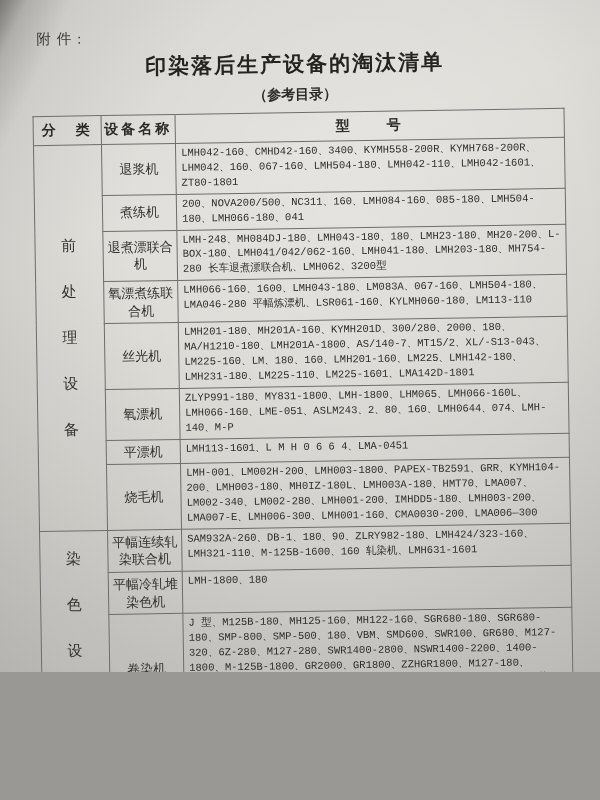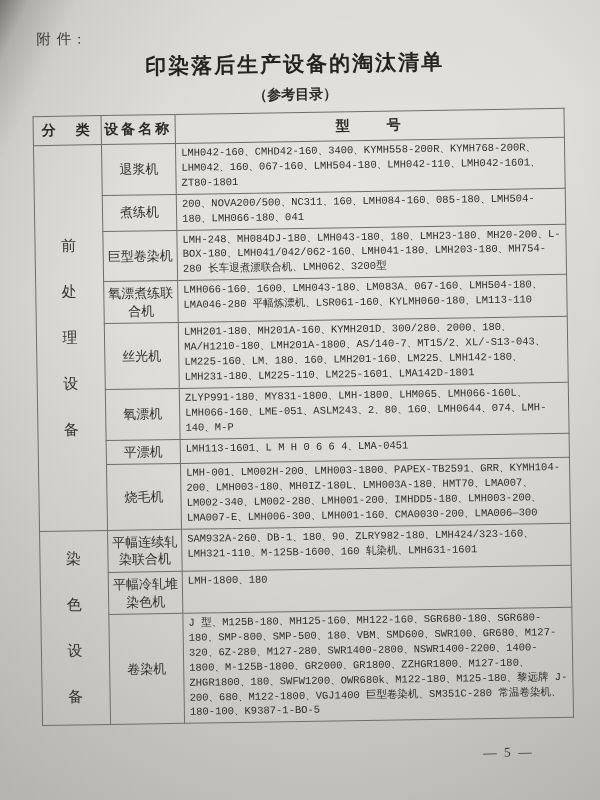--- a/index.html
+++ b/index.html
@@ -1,18 +1,18 @@
 <!DOCTYPE html>
 <html><head>
 <meta charset="utf-8">
 <style>
   html,body{margin:0;padding:0;background:#9a9894;}
   .photo{
     position:relative;
-    width:600px;height:800px;
+    width:600px;height:672px;
     overflow:hidden;
     background:
       radial-gradient(ellipse at 60% 35%, rgba(255,255,255,0.20) 0%, rgba(255,255,255,0) 45%, rgba(40,38,35,0.16) 100%),
       linear-gradient(115deg, rgba(58,56,53,0.55) 0%, rgba(58,56,53,0.18) 3%, rgba(58,56,53,0) 8%),
       linear-gradient(160deg,#dad8d4 0%,#e0ded9 30%,#d6d4cf 60%,#c9c7c3 100%);
     font-family:"Liberation Serif", serif;
     color:#2c2b29;
   }
   .tilt{
     position:absolute; left:0; top:0; width:600px; height:800px;
@@ -103,21 +103,21 @@
               </div>
             </td>
             <td class="name-cell">退浆机</td>
             <td class="model-cell">LMH042-160、CMHD42-160、3400、KYMH558-200R、KYMH768-200R、LHM042、160、067-160、LMH504-180、LMH042-110、LMH042-1601、ZT80-1801</td>
           </tr>
           <tr>
             <td class="name-cell">煮练机</td>
             <td class="model-cell">200、NOVA200/500、NC311、160、LMH084-160、085-180、LMH504-180、LMH066-180、041</td>
           </tr>
           <tr>
-            <td class="name-cell">巨型卷染机</td>
+            <td class="name-cell">退煮漂联合机</td>
             <td class="model-cell">LMH-248、MH084DJ-180、LMH043-180、180、LMH23-180、MH20-200、L-BOX-180、LMH041/042/062-160、LMH041-180、LMH203-180、MH754-280 长车退煮漂联合机、LMH062、3200型</td>
           </tr>
           <tr>
             <td class="name-cell">氧漂煮练联合机</td>
             <td class="model-cell">LMH066-160、1600、LMH043-180、LM083A、067-160、LMH504-180、LMA046-280 平幅炼漂机、LSR061-160、KYLMH060-180、LM113-110</td>
           </tr>
           <tr>
             <td class="name-cell">丝光机</td>
             <td class="model-cell">LMH201-180、MH201A-160、KYMH201D、300/280、2000、180、MA/H1210-180、LMH201A-1800、AS/140-7、MT15/2、XL/-S13-043、LM225-160、LM、180、160、LMH201-160、LM225、LMH142-180、LMH231-180、LM225-110、LM225-1601、LMA142D-1801</td>
           </tr>

